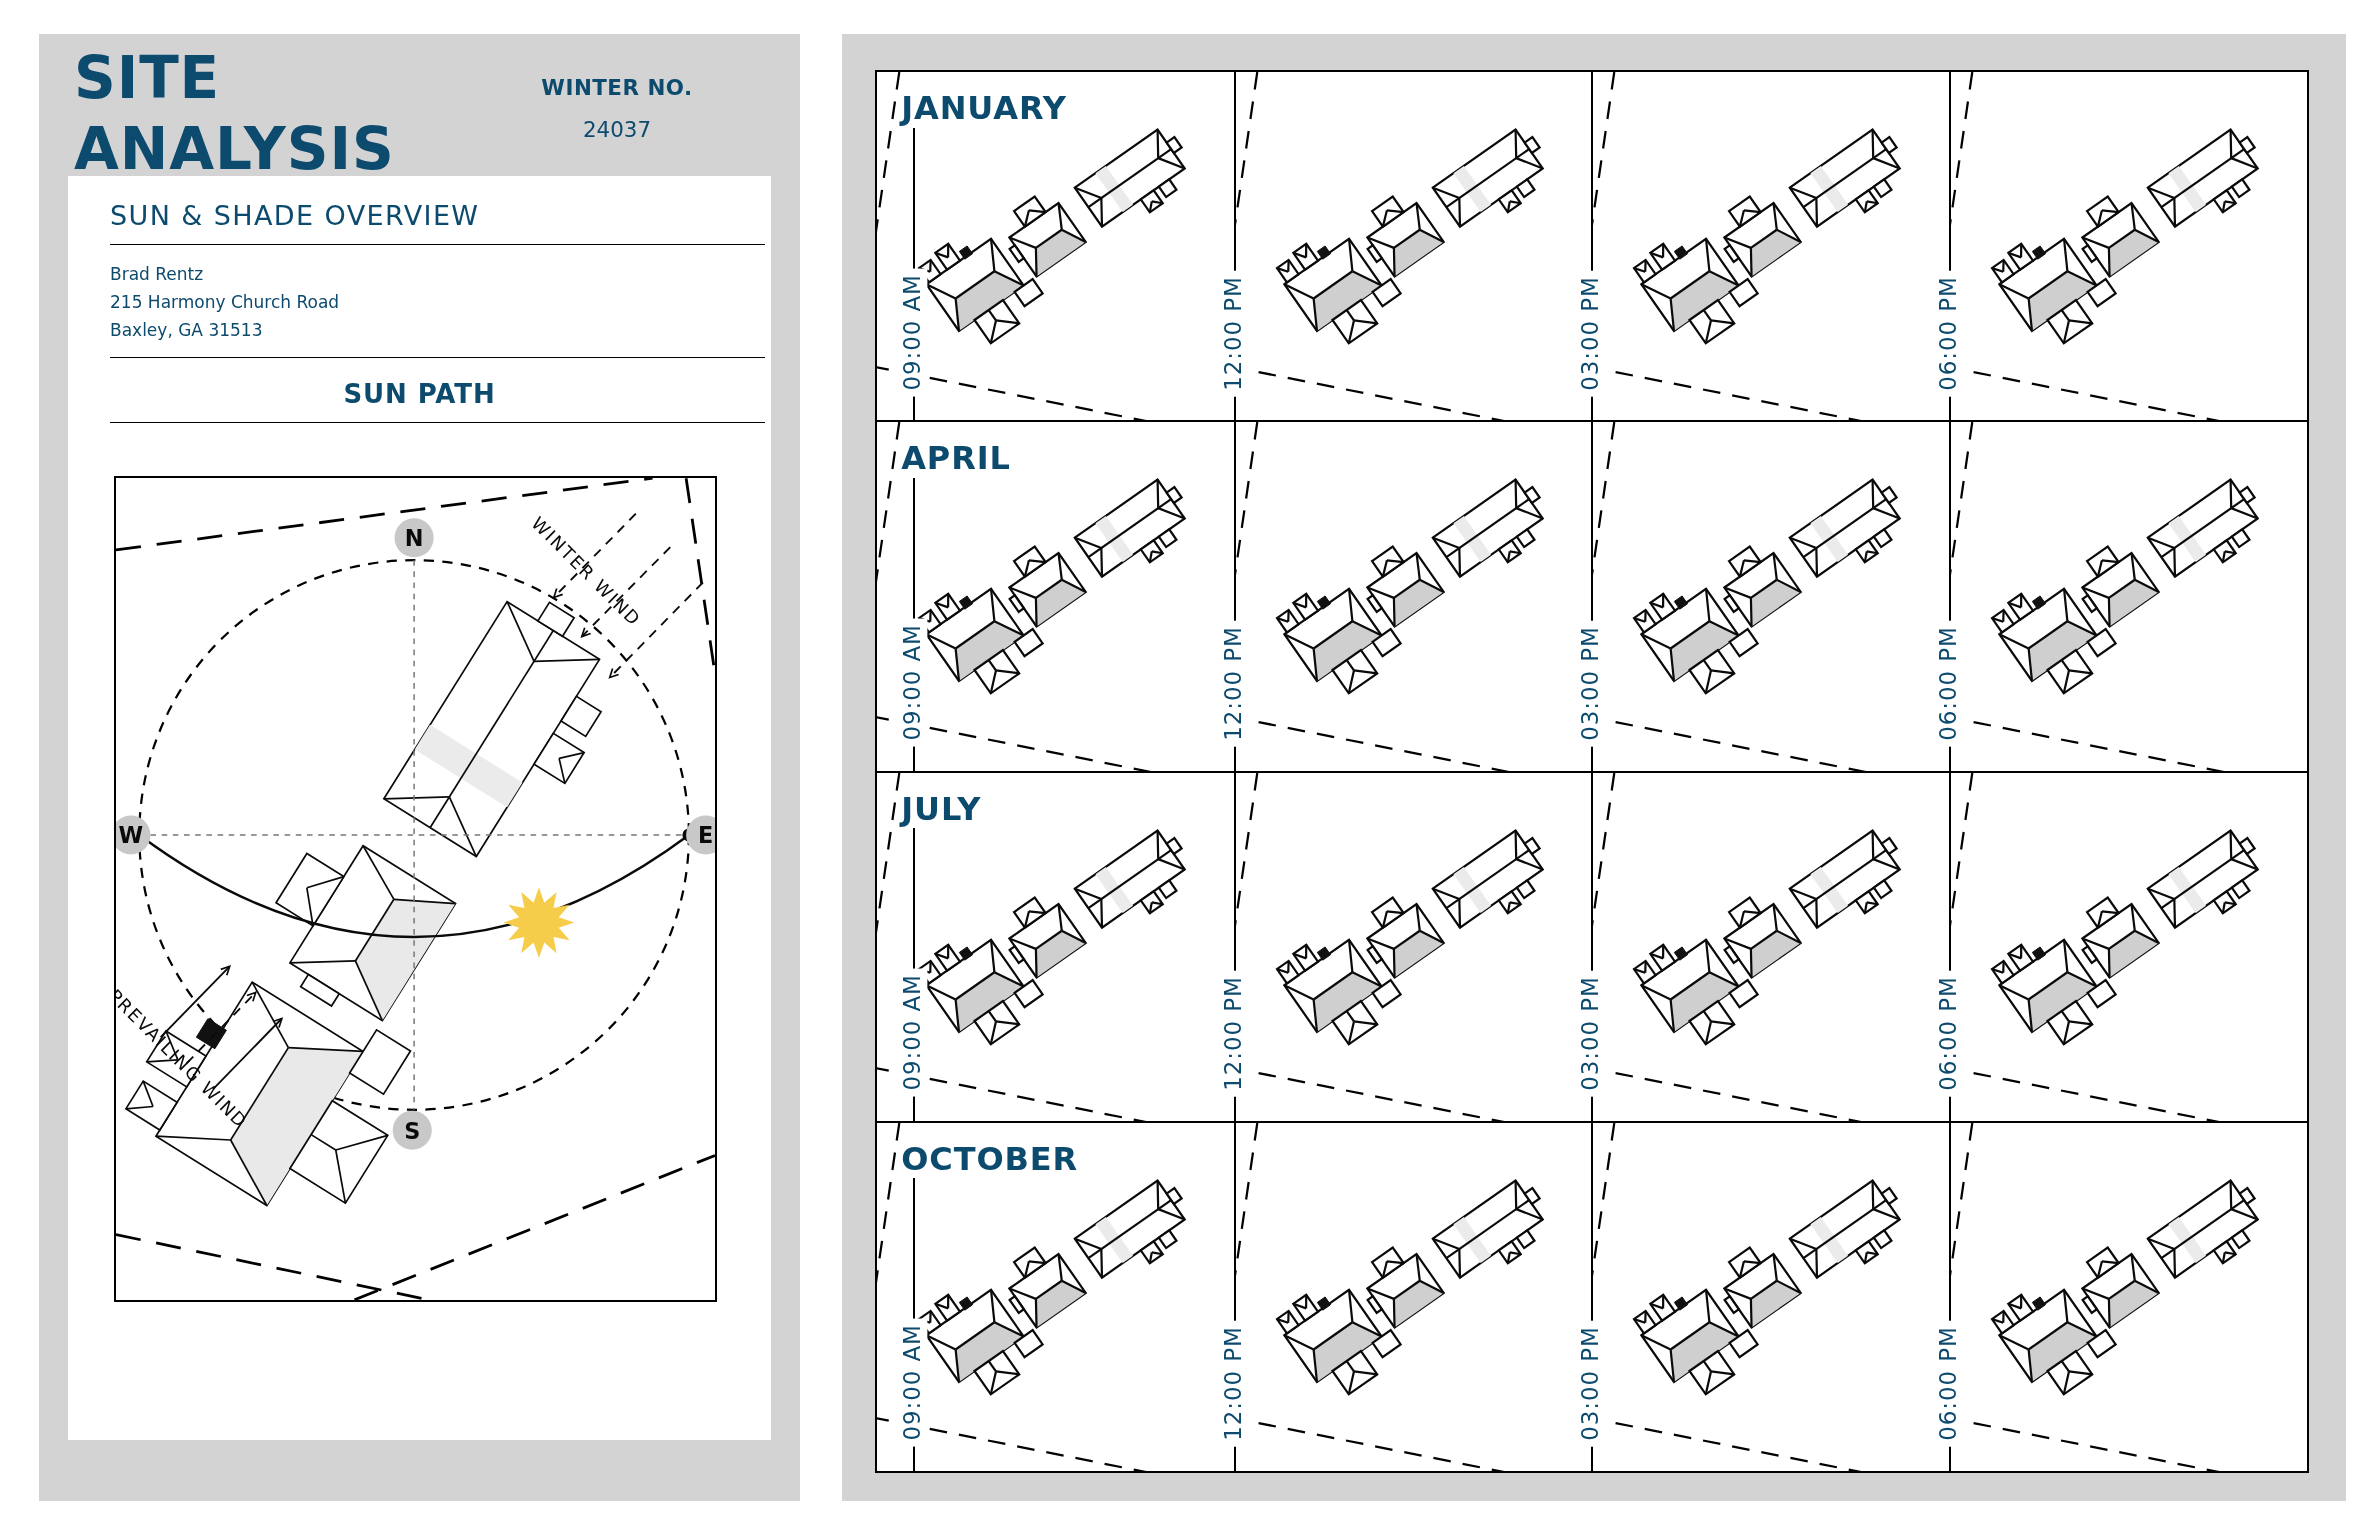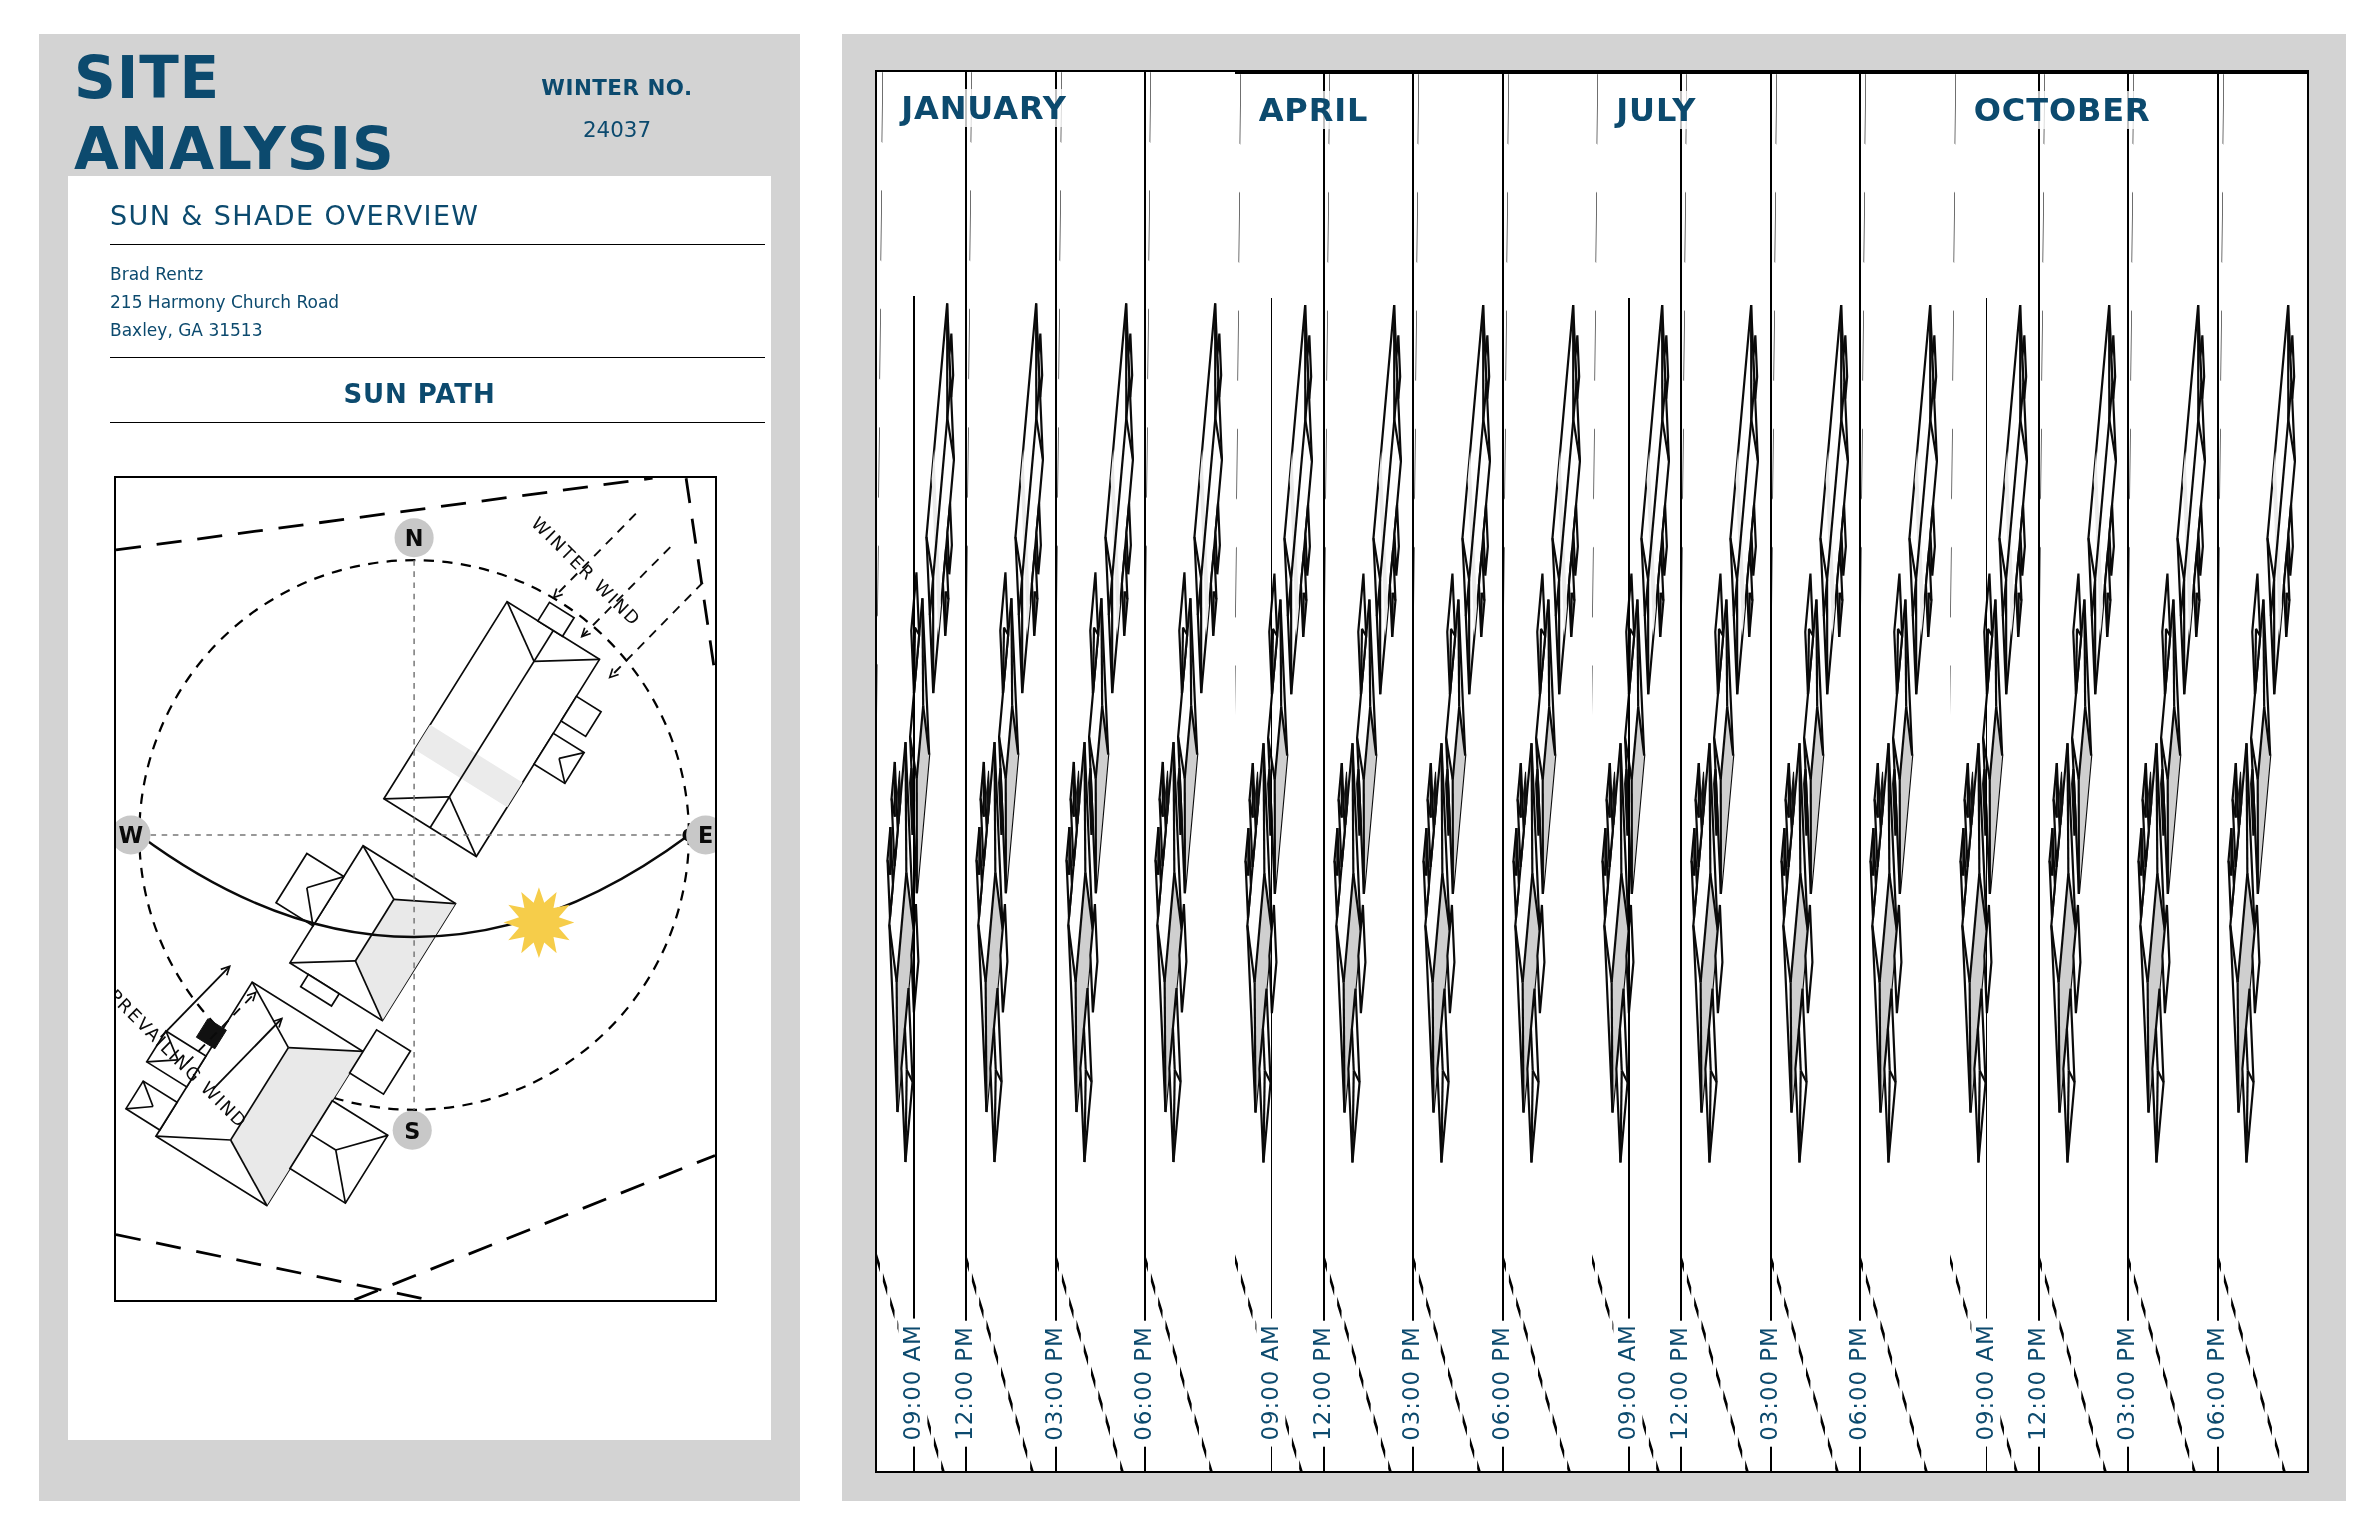--- a/index.html
+++ b/index.html
@@ -20,21 +20,21 @@
   .card .subtitle{margin:24px 42px 0 42px;font-size:27px;letter-spacing:1.4px;}
   .rule{height:0;border-bottom:1.9px solid #000;margin:13px 6.5px 0 42px;}
   .addr{margin:15px 42px 0 42px;font-size:17px;line-height:28px;}
   .section-lbl{margin:20.5px 42px 0 42px;font-size:26px;font-weight:bold;letter-spacing:0.9px;text-align:center;}
   .diagram-box{position:absolute;left:46px;top:300px;width:599px;height:822px;
                border:2.3px solid #000;}
   .diagram-box svg{display:block;width:599px;height:822px;}
 
   
   .sheet{position:absolute;left:33px;top:36px;right:37px;bottom:28px;background:#fff;
-         border:2.3px solid #000;display:flex;flex-direction:row;}
+         border:2.3px solid #000;display:flex;flex-direction:column;}
   .srow{flex:1;display:flex;position:relative;border-top:2.3px solid #000;}
   .srow:first-child{border-top:none;}
   .cell{flex:1;position:relative;}
   .cell svg.site{position:absolute;left:0;top:0;width:100%;height:100%;z-index:2;}
   .colline{position:absolute;top:0;bottom:0;left:-0.9px;width:1.9px;background:#000;z-index:3;}
   .c0 .colline{left:36px;top:16%;}
   .month-label{position:absolute;left:21.4px;top:17px;font-size:32px;font-weight:bold;
                letter-spacing:0.9px;z-index:4;background:rgba(255,255,255,.75);padding:0 2.8px;}
   .time-label{position:absolute;bottom:24px;left:-16px;writing-mode:vertical-rl;
               transform:rotate(180deg);background:#fff;font-size:23px;letter-spacing:0.9px;

